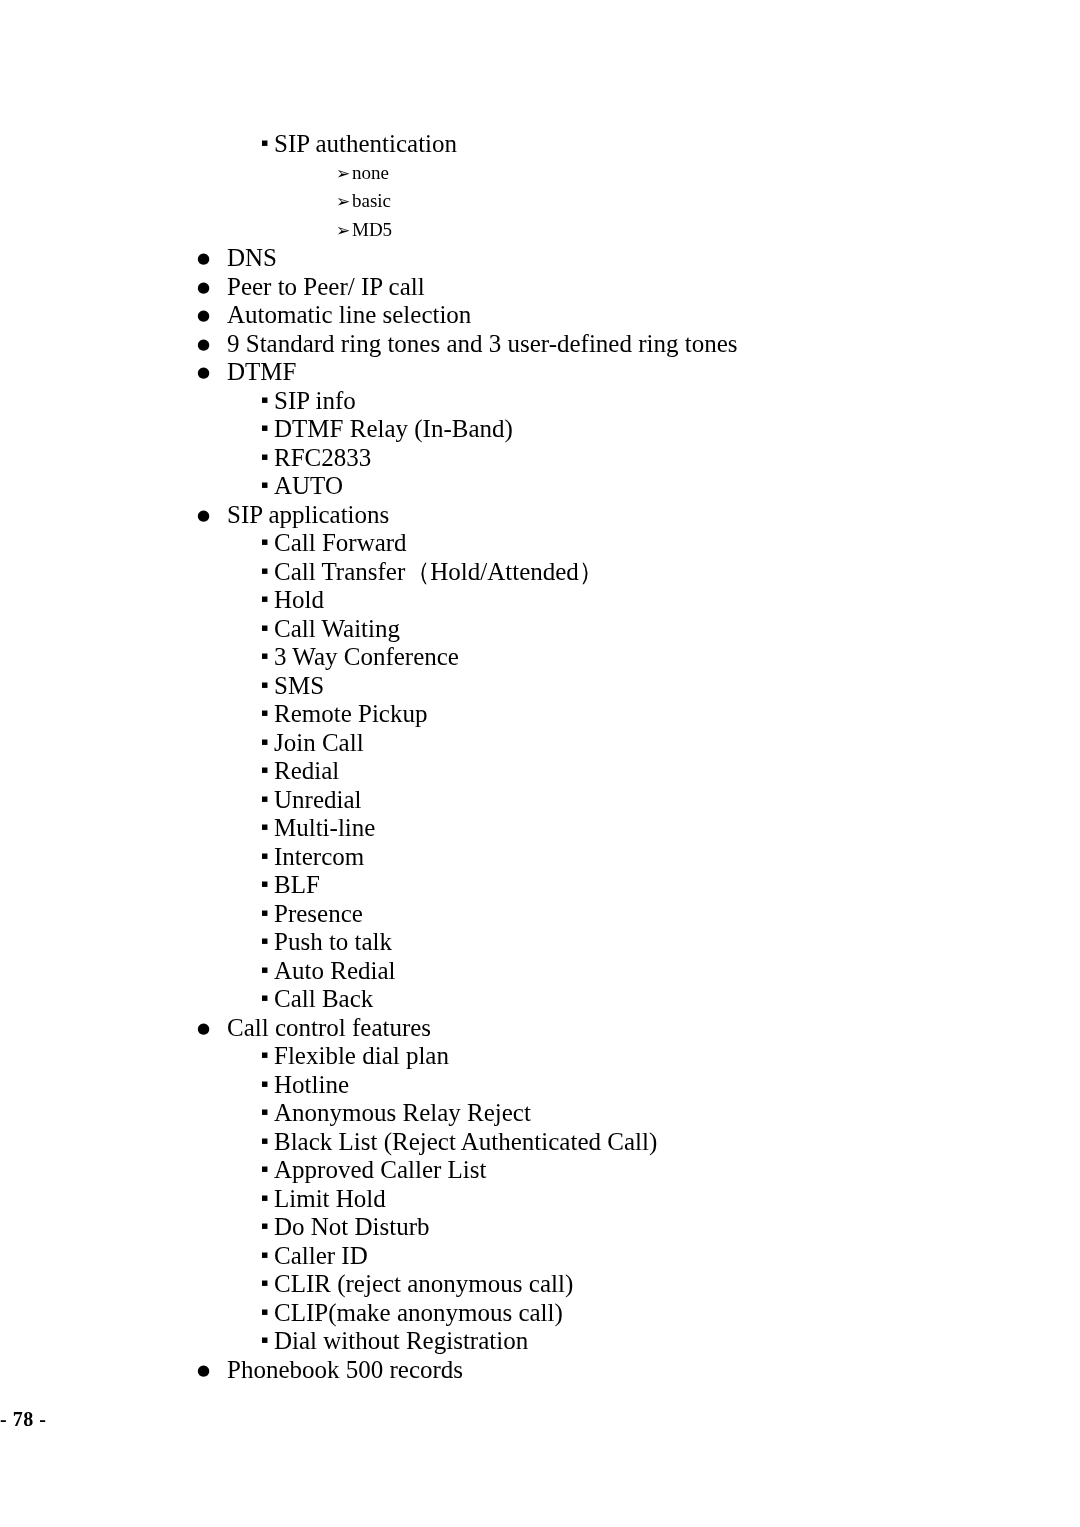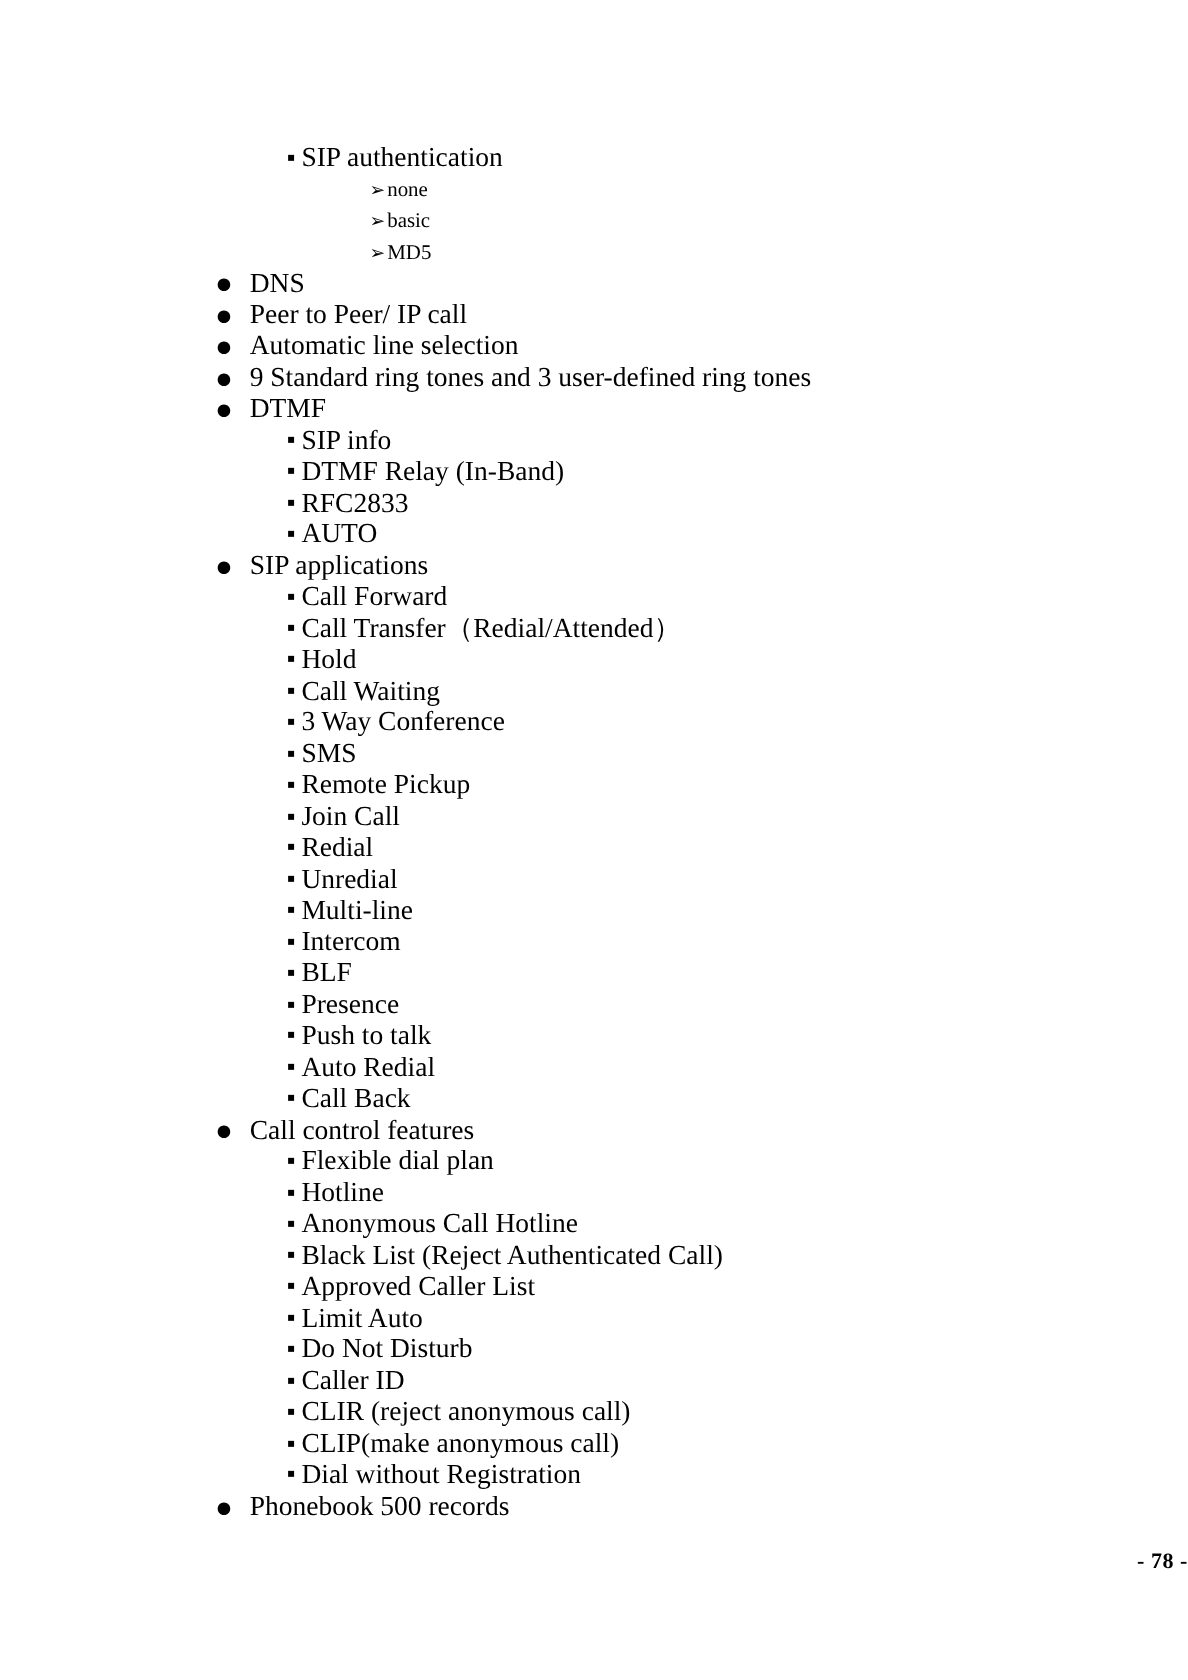--- a/index.html
+++ b/index.html
@@ -83,21 +83,21 @@
   .lvl3 .label {
     left: 352px;
     font-size: 19px;
   }
 
   .footer {
     position: absolute;
     left: 0;
     top: 1408px;
     width: 1080px;
-    text-align: right;
+    text-align: left;
     font-size: 20px;
     font-weight: bold;
     letter-spacing: 0.5px;
     font-family: "Liberation Serif", "DejaVu Serif", serif;
   }
 </style>
 </head>
 <body>
 
 <div class="page">
@@ -158,21 +158,21 @@
       <div class="li lvl1">
         <span class="marker">●</span>
         <span class="label">SIP applications</span>
       </div>
       <div class="li lvl2">
         <span class="marker">▪</span>
         <span class="label">Call Forward</span>
       </div>
       <div class="li lvl2">
         <span class="marker">▪</span>
-        <span class="label">Call Transfer（Redial/Attended）</span>
+        <span class="label">Call Transfer（Hold/Attended）</span>
       </div>
       <div class="li lvl2">
         <span class="marker">▪</span>
         <span class="label">Hold</span>
       </div>
       <div class="li lvl2">
         <span class="marker">▪</span>
         <span class="label">Call Waiting</span>
       </div>
       <div class="li lvl2">
@@ -234,33 +234,33 @@
       <div class="li lvl2">
         <span class="marker">▪</span>
         <span class="label">Flexible dial plan</span>
       </div>
       <div class="li lvl2">
         <span class="marker">▪</span>
         <span class="label">Hotline</span>
       </div>
       <div class="li lvl2">
         <span class="marker">▪</span>
-        <span class="label">Anonymous Call Hotline</span>
+        <span class="label">Anonymous Relay Reject</span>
       </div>
       <div class="li lvl2">
         <span class="marker">▪</span>
         <span class="label">Black List (Reject Authenticated Call)</span>
       </div>
       <div class="li lvl2">
         <span class="marker">▪</span>
         <span class="label">Approved Caller List</span>
       </div>
       <div class="li lvl2">
         <span class="marker">▪</span>
-        <span class="label">Limit Auto</span>
+        <span class="label">Limit Hold</span>
       </div>
       <div class="li lvl2">
         <span class="marker">▪</span>
         <span class="label">Do Not Disturb</span>
       </div>
       <div class="li lvl2">
         <span class="marker">▪</span>
         <span class="label">Caller ID</span>
       </div>
       <div class="li lvl2">

